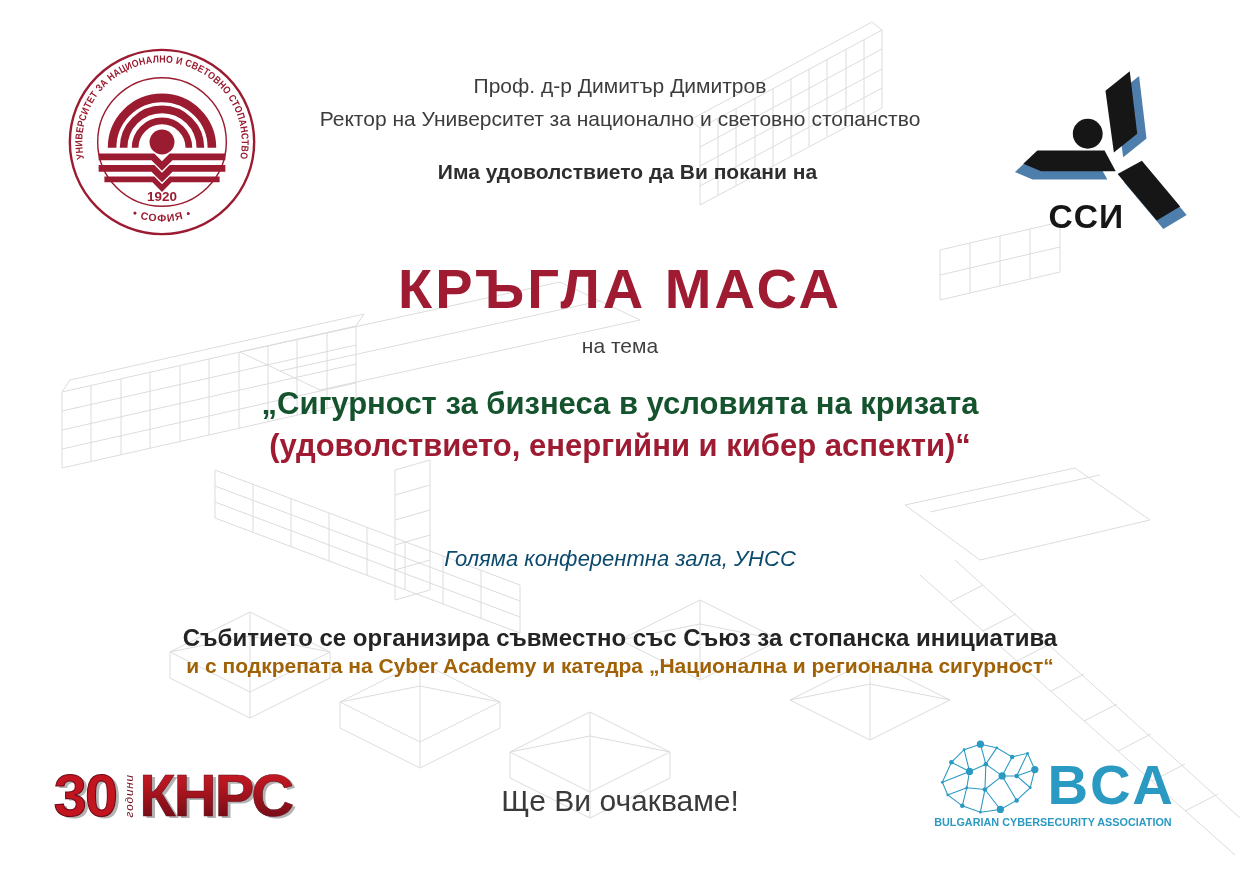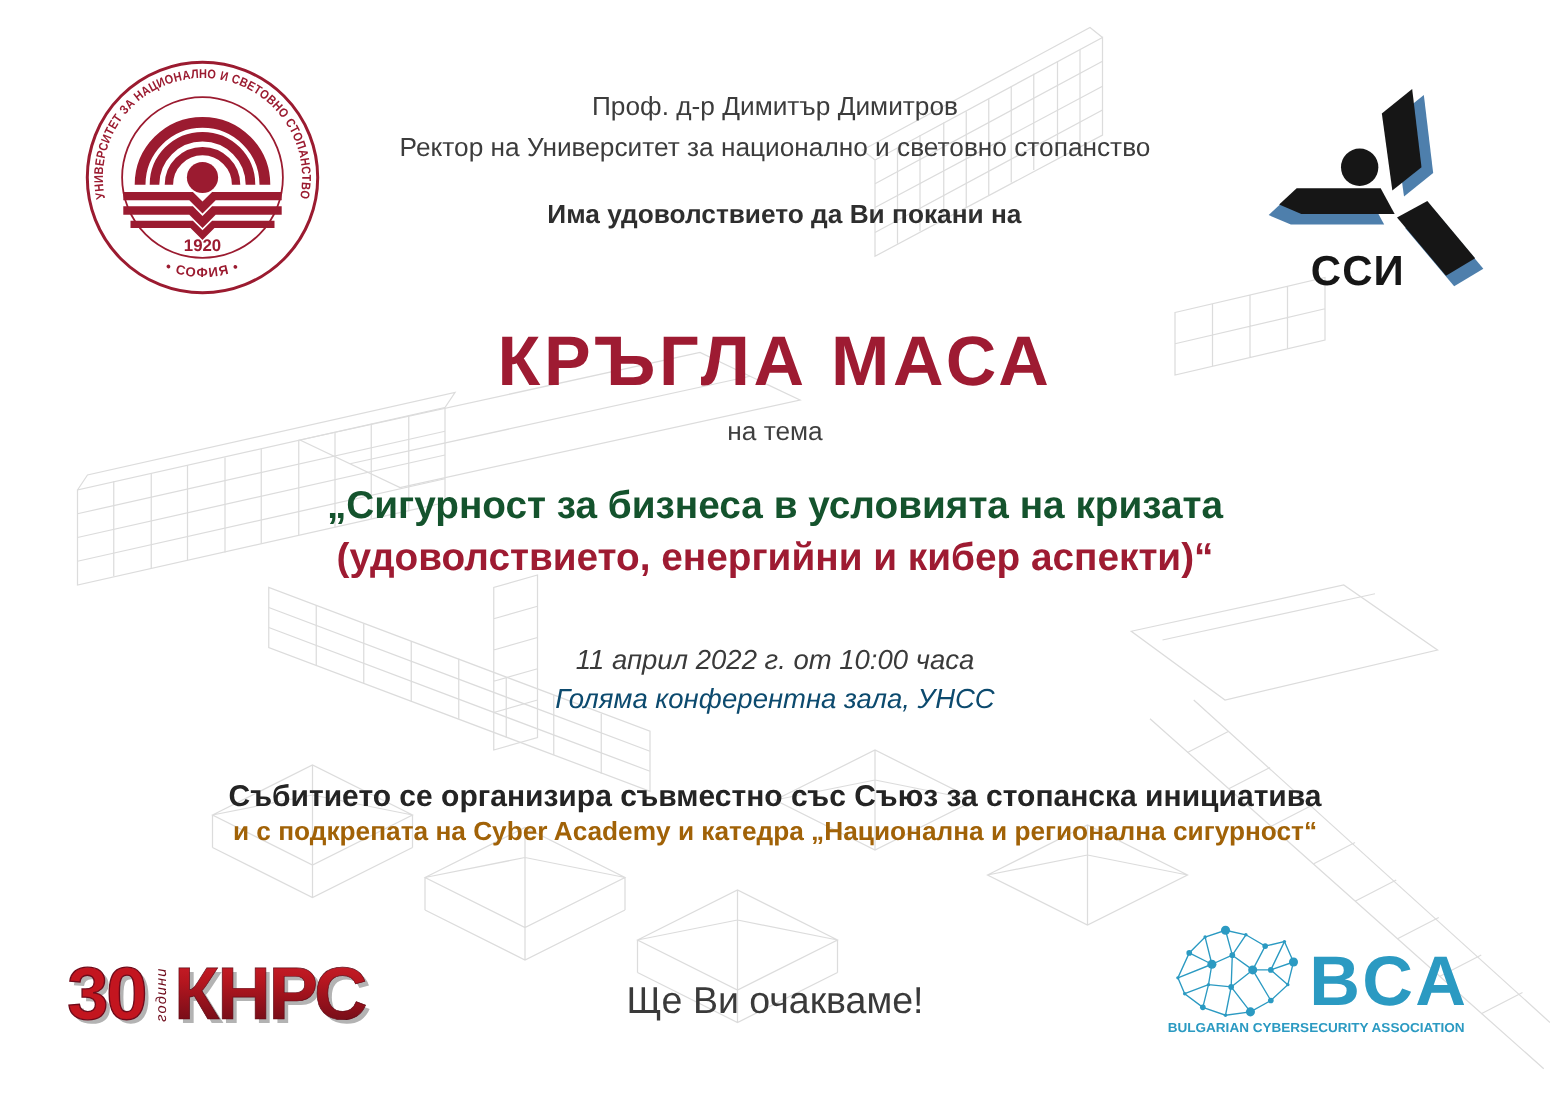--- a/index.html
+++ b/index.html
@@ -109,21 +109,20 @@
     </g>
     <circle cx="94" cy="88" r="16" fill="#161616"></circle>
     <text x="52" y="189" font-size="36" font-weight="bold" letter-spacing="1" fill="#161616">ССИ</text>
   </svg>
 
   <div class="layer main-title">КРЪГЛА МАСА</div>
   <div class="layer topic-intro">на тема</div>
   <div class="layer topic-l1">„Сигурност за бизнеса в условията на кризата</div>
   <div class="layer topic-l2">(удоволствието, енергийни и кибер аспекти)“</div>
 
-  <div class="layer dt-line">11 април 2022 г. от 10:00 часа</div>
   <div class="layer venue-line">Голяма конферентна зала, УНСС</div>
 
   <div class="layer org-l1">Събитието се организира съвместно със Съюз за стопанска инициатива</div>
   <div class="layer org-l2">и с подкрепата на Cyber Academy и катедра „Национална и регионална сигурност“</div>
 
   <div class="layer closing-line">Ще Ви очакваме!</div>
 
   <svg class="logo logo-knrs" viewBox="0 0 280 100">
     <defs>
       <linearGradient id="knrsGrad" x1="0" y1="0" x2="0" y2="1">

